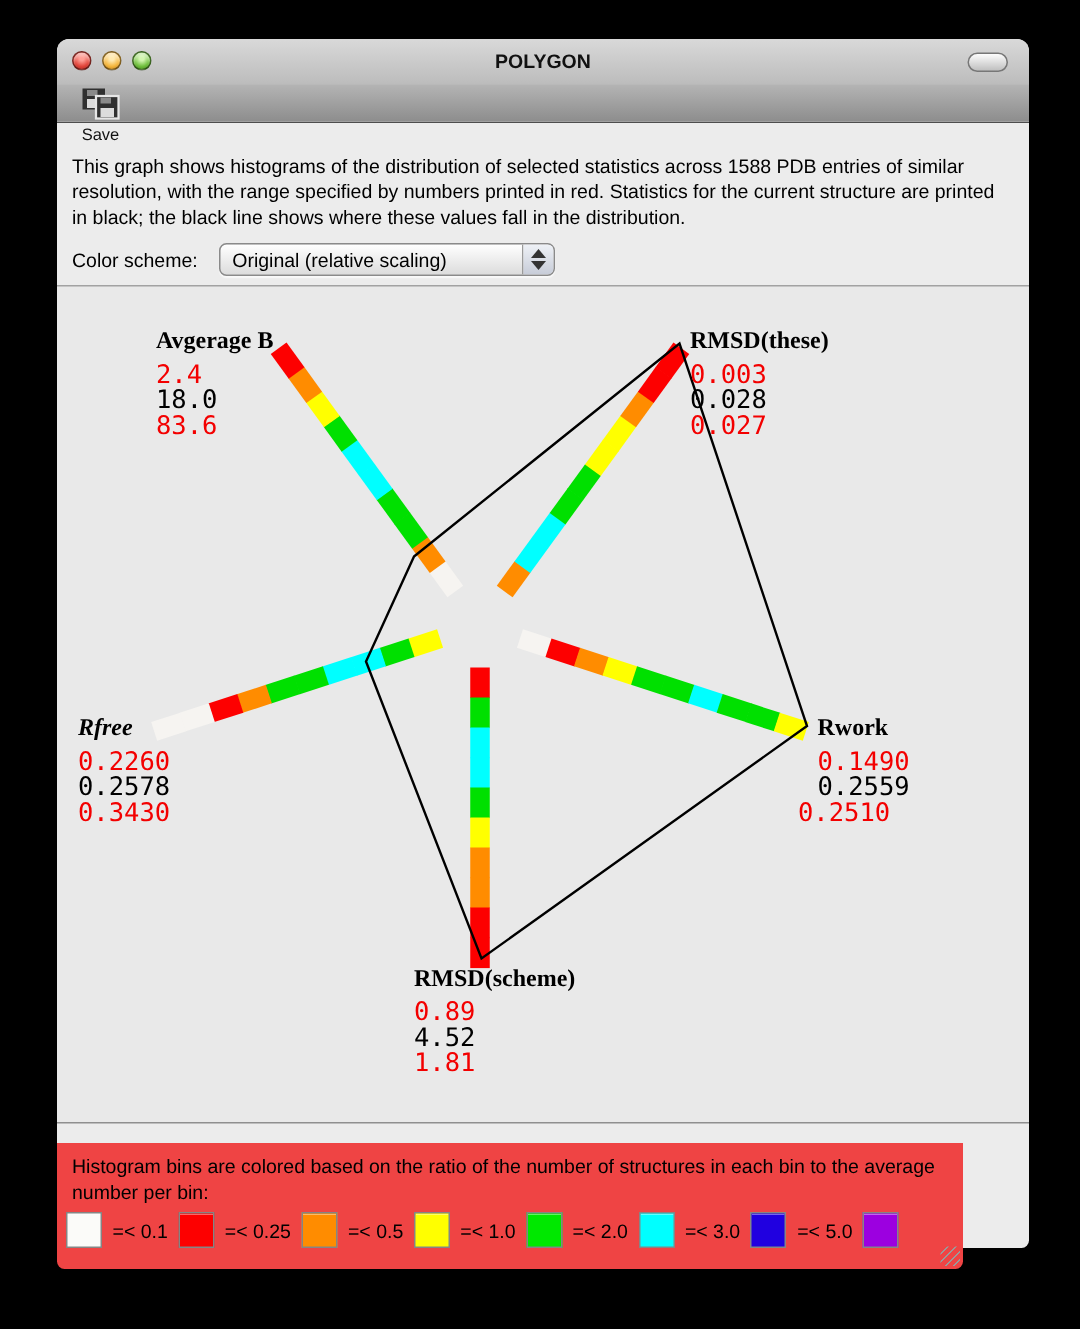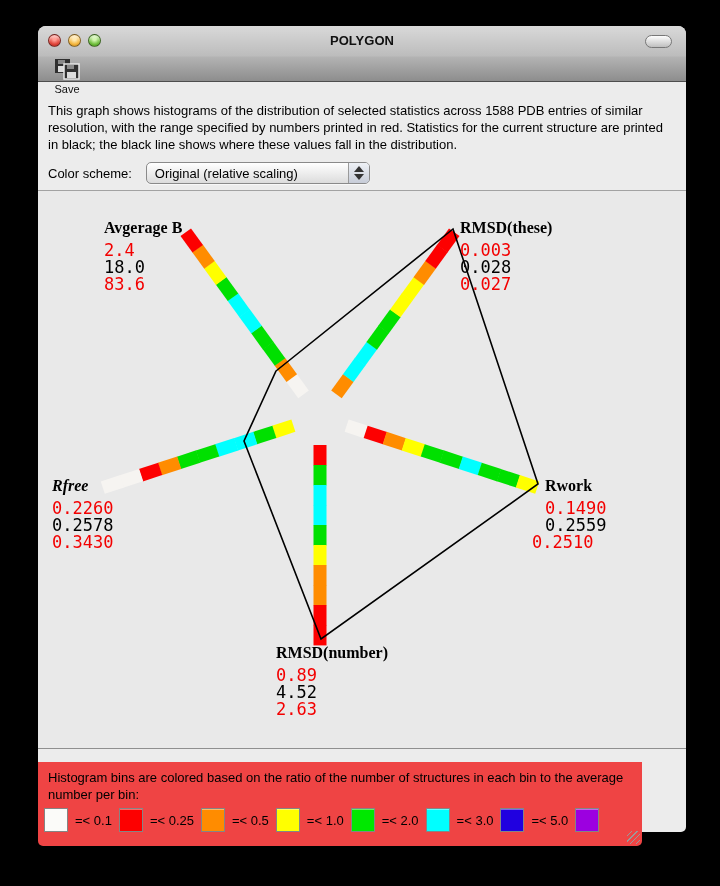--- a/index.html
+++ b/index.html
@@ -172,24 +172,24 @@
         <div class="axis-val blk" style="left: 66px; top: 66px;">18.0</div>
         <div class="axis-val red" style="left: 66px; top: 83px;">83.6</div>
         <div class="axis-name" style="left: 422px; top: 28px;">RMSD(these)</div>
         <div class="axis-val red" style="left: 422px; top: 49px;">0.003</div>
         <div class="axis-val blk" style="left: 422px; top: 66px;">0.028</div>
         <div class="axis-val red" style="left: 422px; top: 83px;">0.027</div>
         <div class="axis-name" style="left: 507px; top: 286px;">Rwork</div>
         <div class="axis-val red" style="left: 507px; top: 307px;">0.1490</div>
         <div class="axis-val blk" style="left: 507px; top: 324px;">0.2559</div>
         <div class="axis-val red" style="left: 494px; top: 341px;">0.2510</div>
-        <div class="axis-name" style="left: 238px; top: 453px;">RMSD(number)</div>
+        <div class="axis-name" style="left: 238px; top: 453px;">RMSD(scheme)</div>
         <div class="axis-val red" style="left: 238px; top: 474px;">0.89</div>
         <div class="axis-val blk" style="left: 238px; top: 491px;">4.52</div>
-        <div class="axis-val red" style="left: 238px; top: 508px;">2.63</div>
+        <div class="axis-val red" style="left: 238px; top: 508px;">1.81</div>
         <div class="axis-name" style="left: 14px; top: 286px; font-style: italic;">Rfree</div>
         <div class="axis-val red" style="left: 14px; top: 307px;">0.2260</div>
         <div class="axis-val blk" style="left: 14px; top: 324px;">0.2578</div>
         <div class="axis-val red" style="left: 14px; top: 341px;">0.3430</div>
       </div>
   </div>
 
   <div class="footer">
     <div class="ftext">Histogram bins are colored based on the ratio of the number of structures in each bin to the average number per bin:</div>
     <div class="legend-row" id="legend-row">

